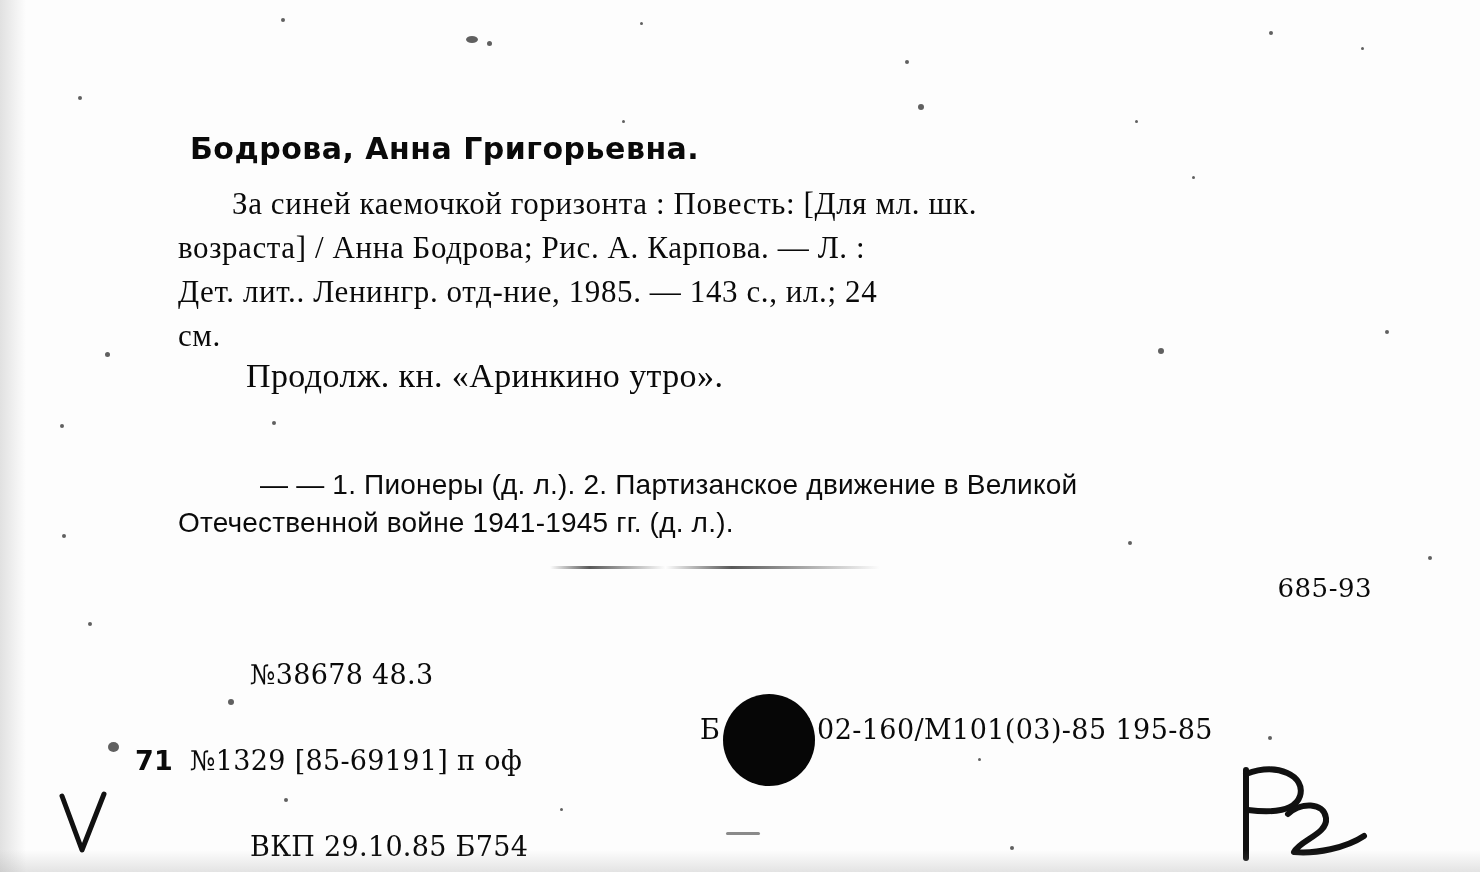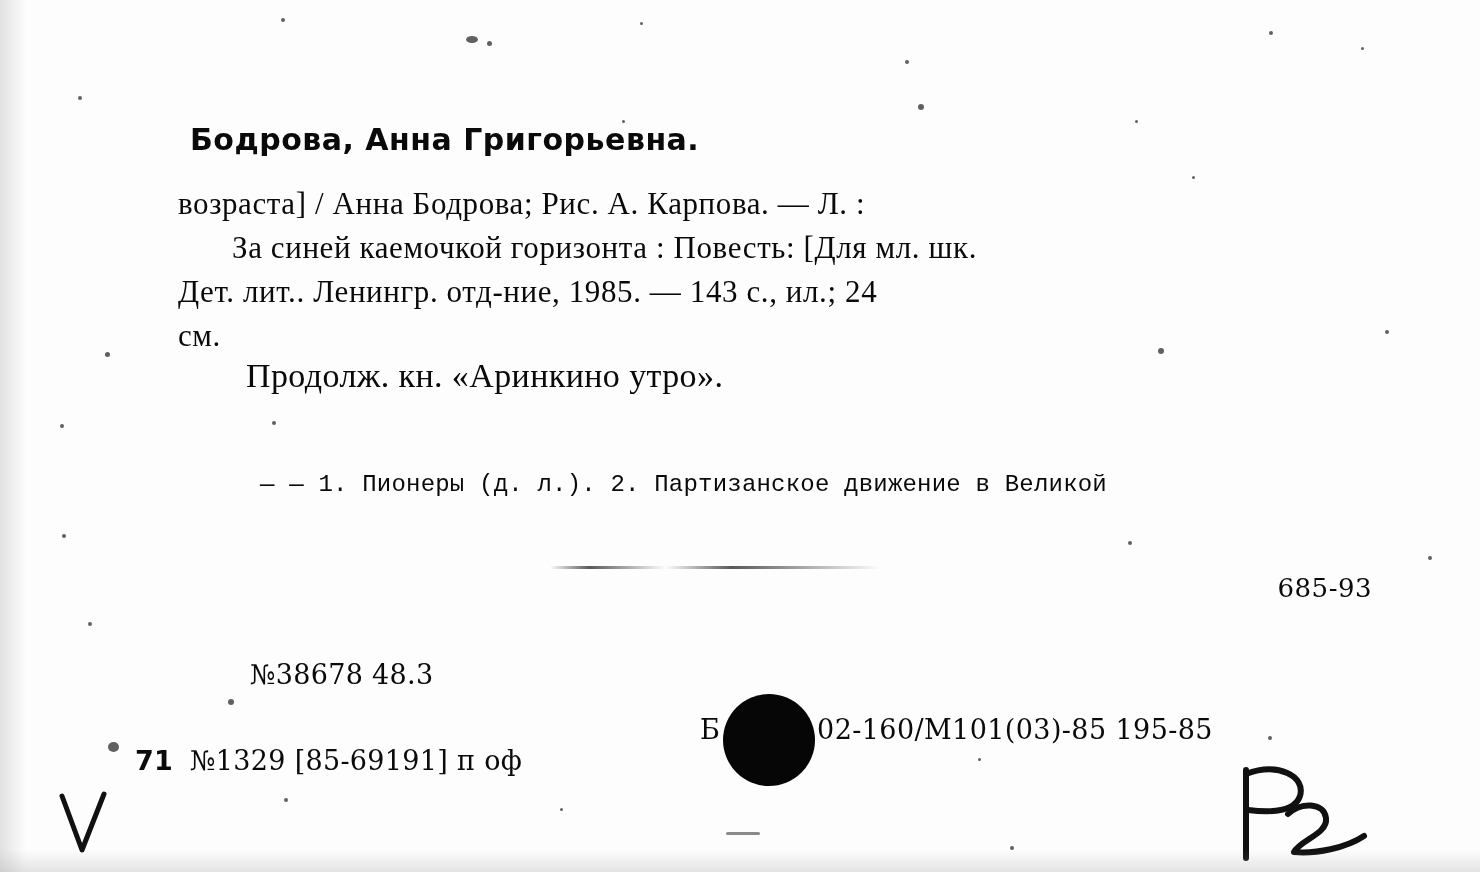--- a/index.html
+++ b/index.html
@@ -22,21 +22,21 @@
     position: absolute;
     background: #2b2b2b;
     border-radius: 50%;
     opacity: 0.75;
   }
 
   
   .author {
     position: absolute;
     left: 190px;
-    top: 122px;
+    top: 131px;
     font-family: "DejaVu Sans", sans-serif;
     font-weight: bold;
     font-size: 30px;
     letter-spacing: 0.5px;
     white-space: nowrap;
   }
 
   .title-block {
     position: absolute;
     left: 178px;
@@ -60,22 +60,22 @@
     letter-spacing: 0.4px;
   }
   .note-block .indent { display: inline-block; width: 68px; }
   .note-block .indent2 { display: inline-block; width: 62px; }
 
   .subjects {
     position: absolute;
     left: 178px;
     top: 466px;
     width: 1210px;
-    font-family: Liberation Mono, monospace;
-    font-size: 24px;
+    font-family: Liberation Sans, sans-serif;
+    font-size: 28px;
     line-height: 38px;
     letter-spacing: 0.2px;
   }
   .subjects .indent { display: inline-block; width: 82px; }
 
   .rule {
     position: absolute;
     left: 550px;
     top: 566px;
     width: 330px;
@@ -197,44 +197,46 @@
   <div class="speck" style="left:284px;top:798px;width:4px;height:4px;"></div>
   <div class="speck" style="left:560px;top:808px;width:3px;height:3px;"></div>
   <div class="speck" style="left:726px;top:832px;width:34px;height:3px;opacity:0.55;border-radius:2px;"></div>
   <div class="speck" style="left:1010px;top:846px;width:4px;height:4px;"></div>
   <div class="speck" style="left:622px;top:120px;width:3px;height:3px;"></div>
   <div class="speck" style="left:1192px;top:176px;width:3px;height:3px;"></div>
 
   <div class="author">Бодрова, Анна Григорьевна.</div>
 
   <div class="title-block">
+    <div><span class="indent"></span><span>За синей каемочкой горизонта : Повесть: [Для мл. шк.</span></div>
     <div>возраста] / Анна Бодрова; Рис. А. Карпова. — Л. :</div>
-    <div><span class="indent"></span><span>За синей каемочкой горизонта : Повесть: [Для мл. шк.</span></div>
     <div>Дет. лит.. Ленингр. отд-ние, 1985. — 143 с., ил.; 24</div>
     <div>см.</div>
   </div>
 
   <div class="note-block">
     <div><span class="indent"></span><span>Продолж. кн. «Аринкино утро».</span></div>
   </div>
 
   <div class="subjects">
     <div><span class="indent"></span><span>— — 1. Пионеры (д. л.). 2. Партизанское движение в Великой</span></div>
+    <div>Отечественной войне 1941-1945 гг. (д. л.).</div>
   </div>
 
   <div class="rule"></div>
 
   <div class="classmark">685-93</div>
 
   <div class="acq">
     <div class="row r1">№38678  48.3</div>
     <div class="row r2">
       <span class="rowlead">71</span>
       <span>№1329  [85-69191]  п оф</span>
     </div>
+    <div class="row r3">ВКП 29.10.85 Б754</div>
   </div>
 
   <div class="imprint-line">Б      3010102-160/М101(03)-85  195-85</div>
 
   <div class="blot"></div>
 
   <svg class="scribble-v" viewBox="0 0 60 70">
     <path d="M6 6 L26 60 L48 4" fill="none" stroke="#111" stroke-width="5" stroke-linecap="round" stroke-linejoin="round"></path>
   </svg>
 

